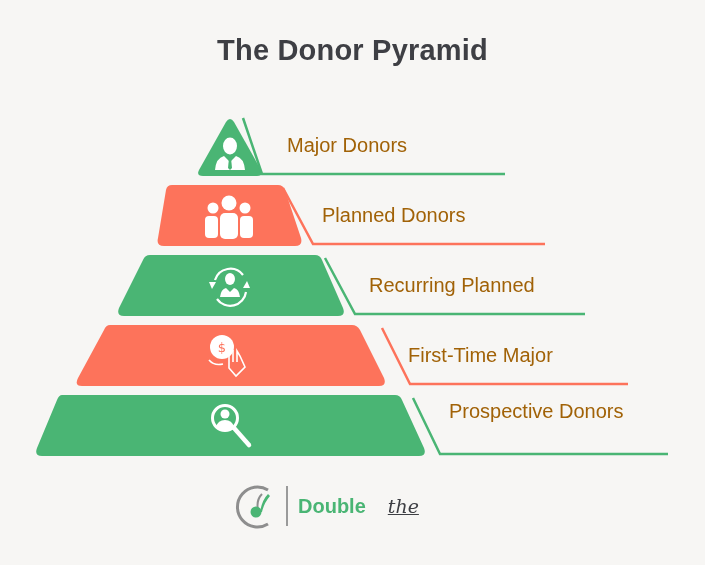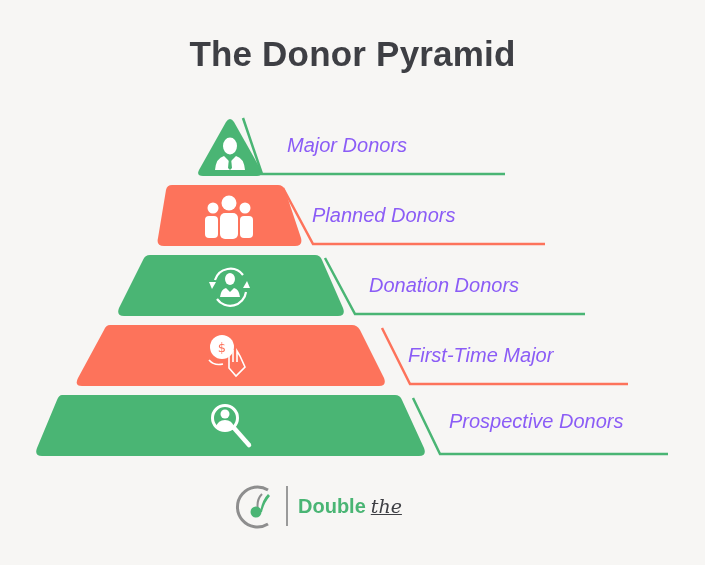--- a/index.html
+++ b/index.html
@@ -2,31 +2,31 @@
 <html><head>
 <meta charset="utf-8">
 <style>
   html, body { margin: 0; padding: 0; }
   body {
     width: 705px; height: 565px; background: #f7f6f4; position: relative; overflow: hidden;
     font-family: "Liberation Sans", "DejaVu Sans", sans-serif;
   }
   .title {
     position: absolute; left: 0; width: 705px; top: 34px; text-align: center;
-    font-size: 35px; font-weight: bold; color: #3e3f44; letter-spacing: 0.2px;
+    font-size: 29px; font-weight: bold; color: #3e3f44; letter-spacing: 0.2px;
   }
   svg.pyr { position: absolute; left: 0; top: 0; }
   .label {
-    position: absolute; font-size: 20px; color: #8b5cf6; white-space: nowrap; font-style: italic;
+    position: absolute; font-size: 20px; color: #a16207; white-space: nowrap;
   }
   .logo {
     position: absolute; left: 236px; top: 484px; height: 44px; display: flex; align-items: center;
   }
   .logo-divider { width: 2px; height: 40px; background: #9a9a9a; margin: 0 10px 0 8px; }
-  .logo-text { font-size: 20px; font-weight: bold; color: #4ab574; display: flex; align-items: center; gap: 5px; }
+  .logo-text { font-size: 20px; font-weight: bold; color: #4ab574; display: flex; align-items: center; gap: 22px; }
   .logo-the { font-family: "DejaVu Serif", serif; font-style: italic; font-size: 19px; color: #3e3f44; font-weight: normal; text-decoration: underline; }
 </style>
 </head>
 <body>
 
 <div class="title">The Donor Pyramid</div>
 
 <svg class="pyr" width="705" height="565" viewBox="0 0 705 565">
 
   <g>
@@ -89,24 +89,24 @@
 
   <g>
     <path d="M268 490 A20 20 0 1 0 268 524" fill="none" stroke="#8e8e8e" stroke-width="3"></path>
     <path d="M262 494 Q256 500 258 510" fill="none" stroke="#8e8e8e" stroke-width="2"></path>
     <circle cx="256" cy="512" r="5.5" fill="#4ab574"></circle>
     <path d="M260 512 Q262 500 268 494 L270 496 Q264 503 262 512 Z" fill="#4ab574"></path>
   </g>
 </svg>
 
 <div class="label" style="left:287px; top:134px;">Major Donors</div>
-<div class="label" style="left:312px; top:204px;">Planned Donors</div>
-<div class="label" style="left:369px; top:274px;">Donation Donors</div>
+<div class="label" style="left:322px; top:204px;">Planned Donors</div>
+<div class="label" style="left:369px; top:274px;">Recurring Planned</div>
 <div class="label" style="left:408px; top:344px;">First-Time Major</div>
-<div class="label" style="left:449px; top:410px;">Prospective Donors</div>
+<div class="label" style="left:449px; top:400px;">Prospective Donors</div>
 
 <div class="logo" style="left:278px;">
   <div class="logo-divider"></div>
   <div class="logo-text">
     <span>Double</span>
     <span class="logo-the">the</span>
   </div>
 </div>
 
 </body></html>

